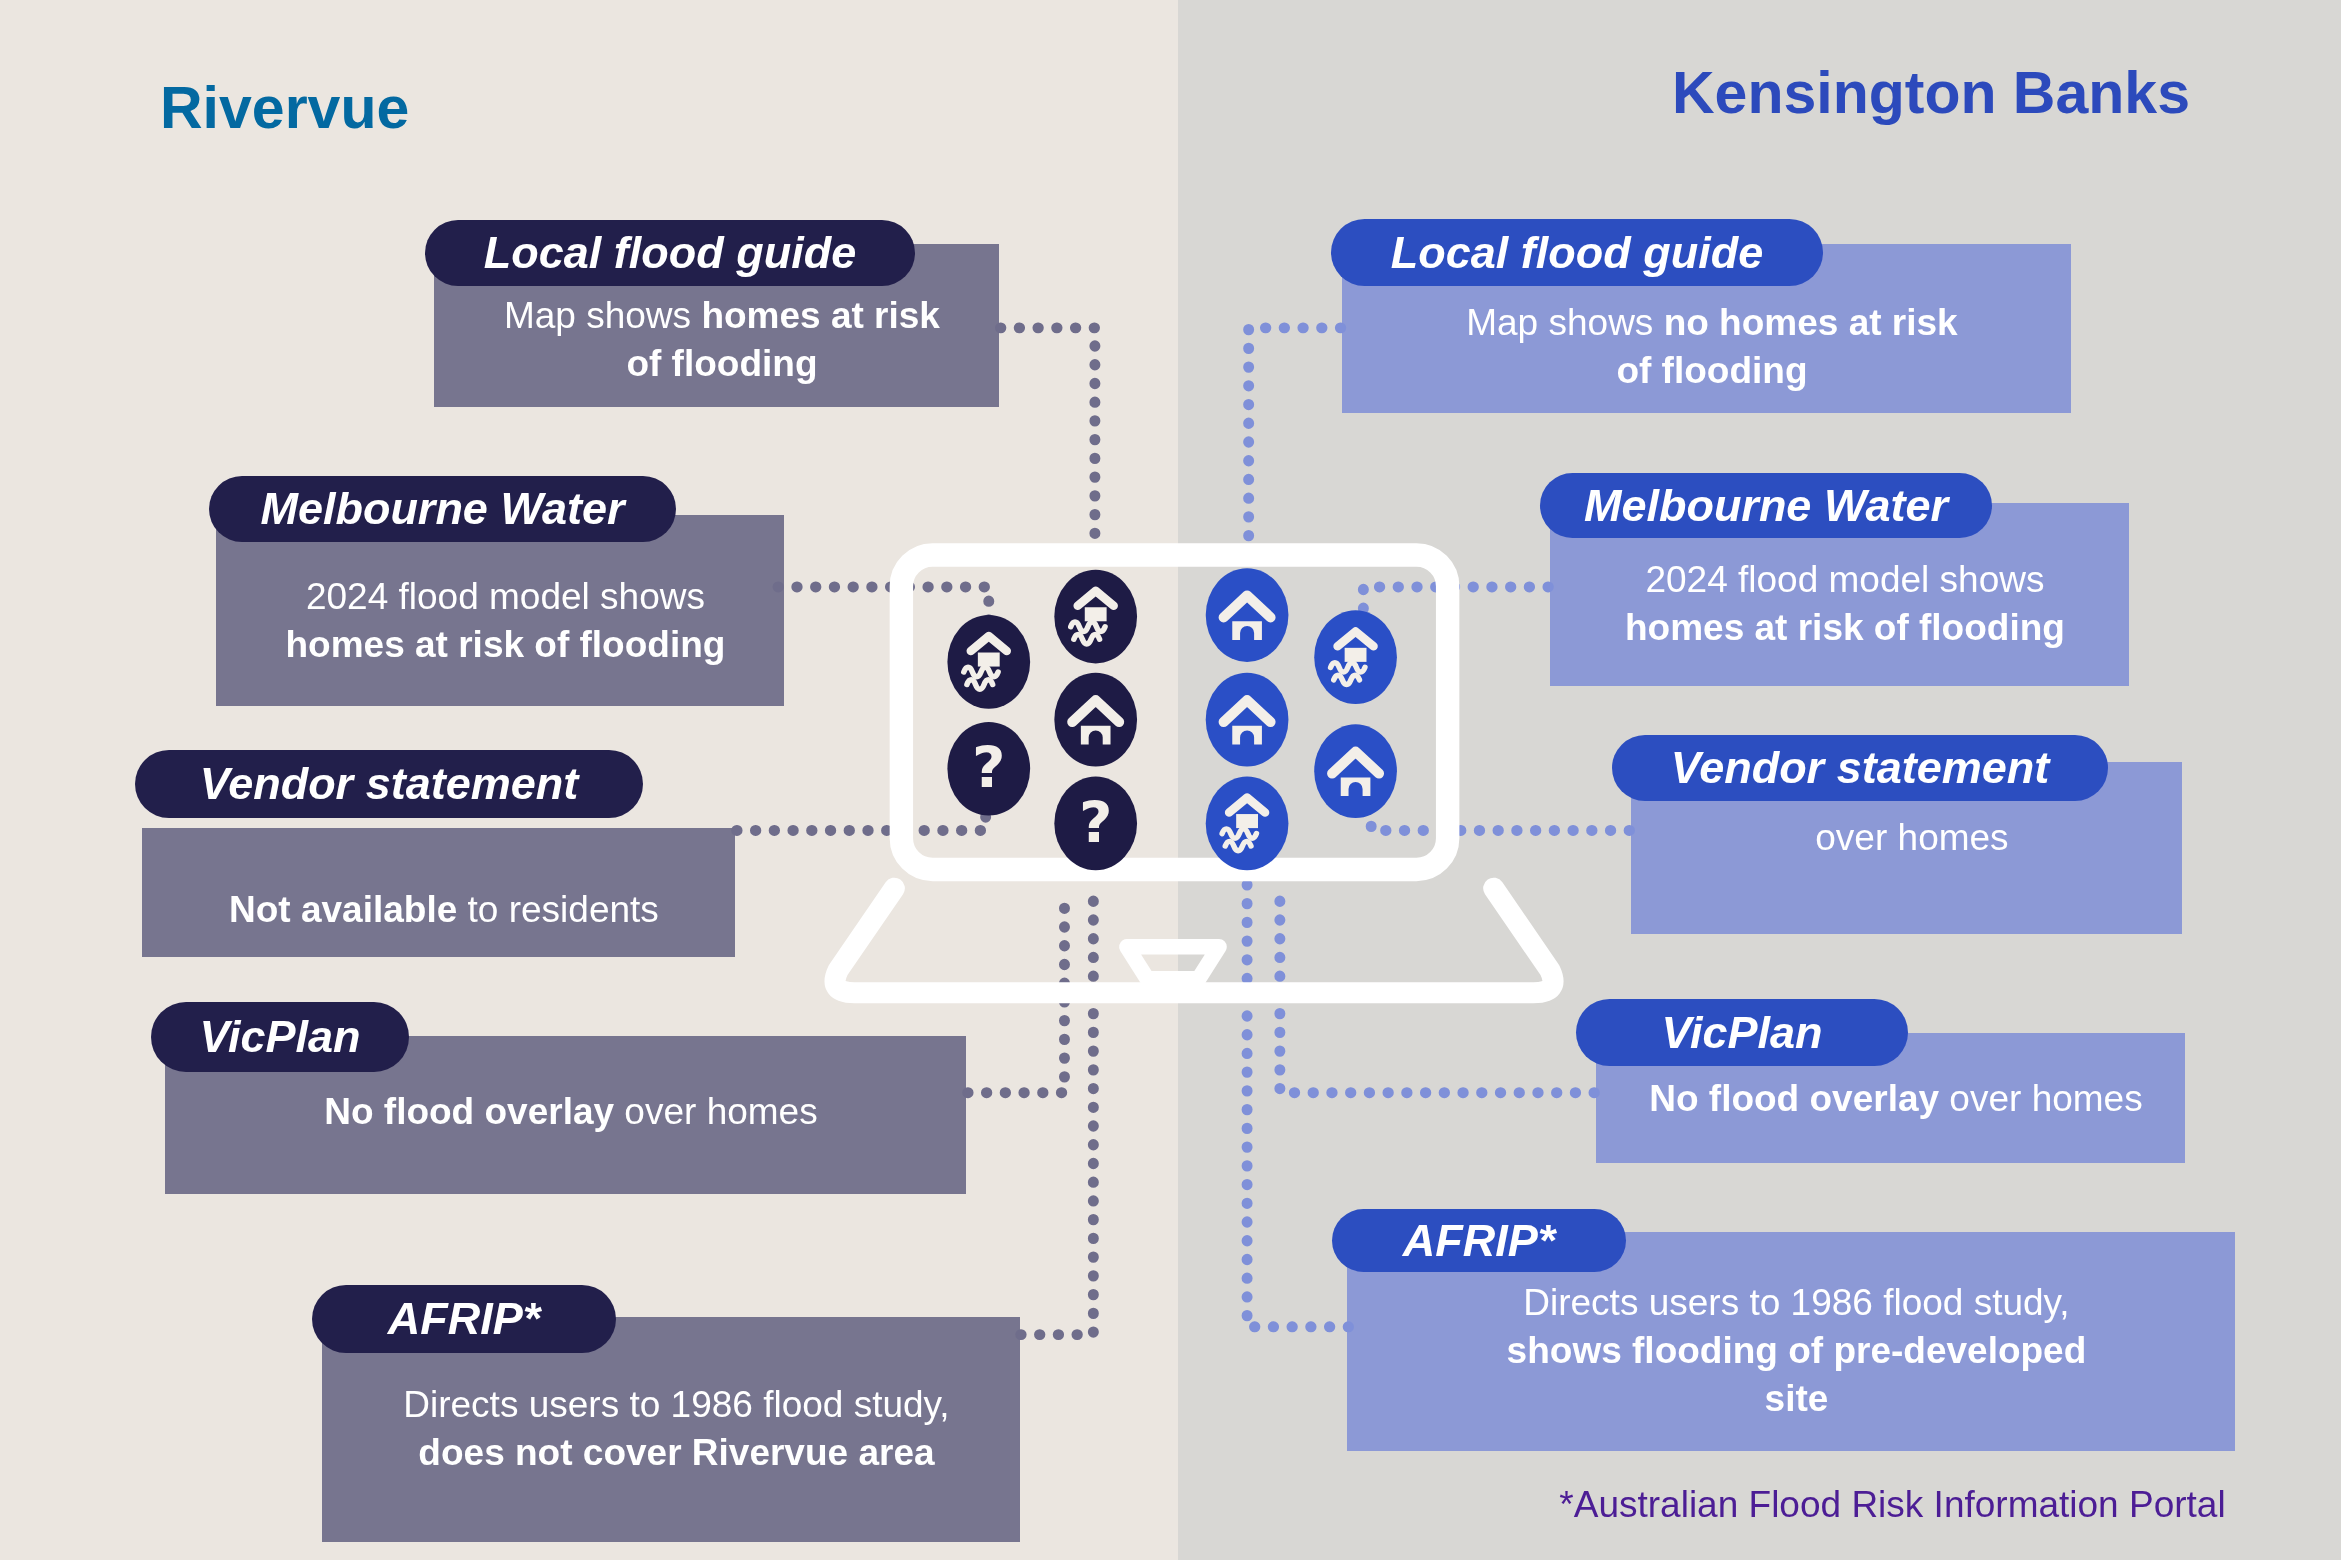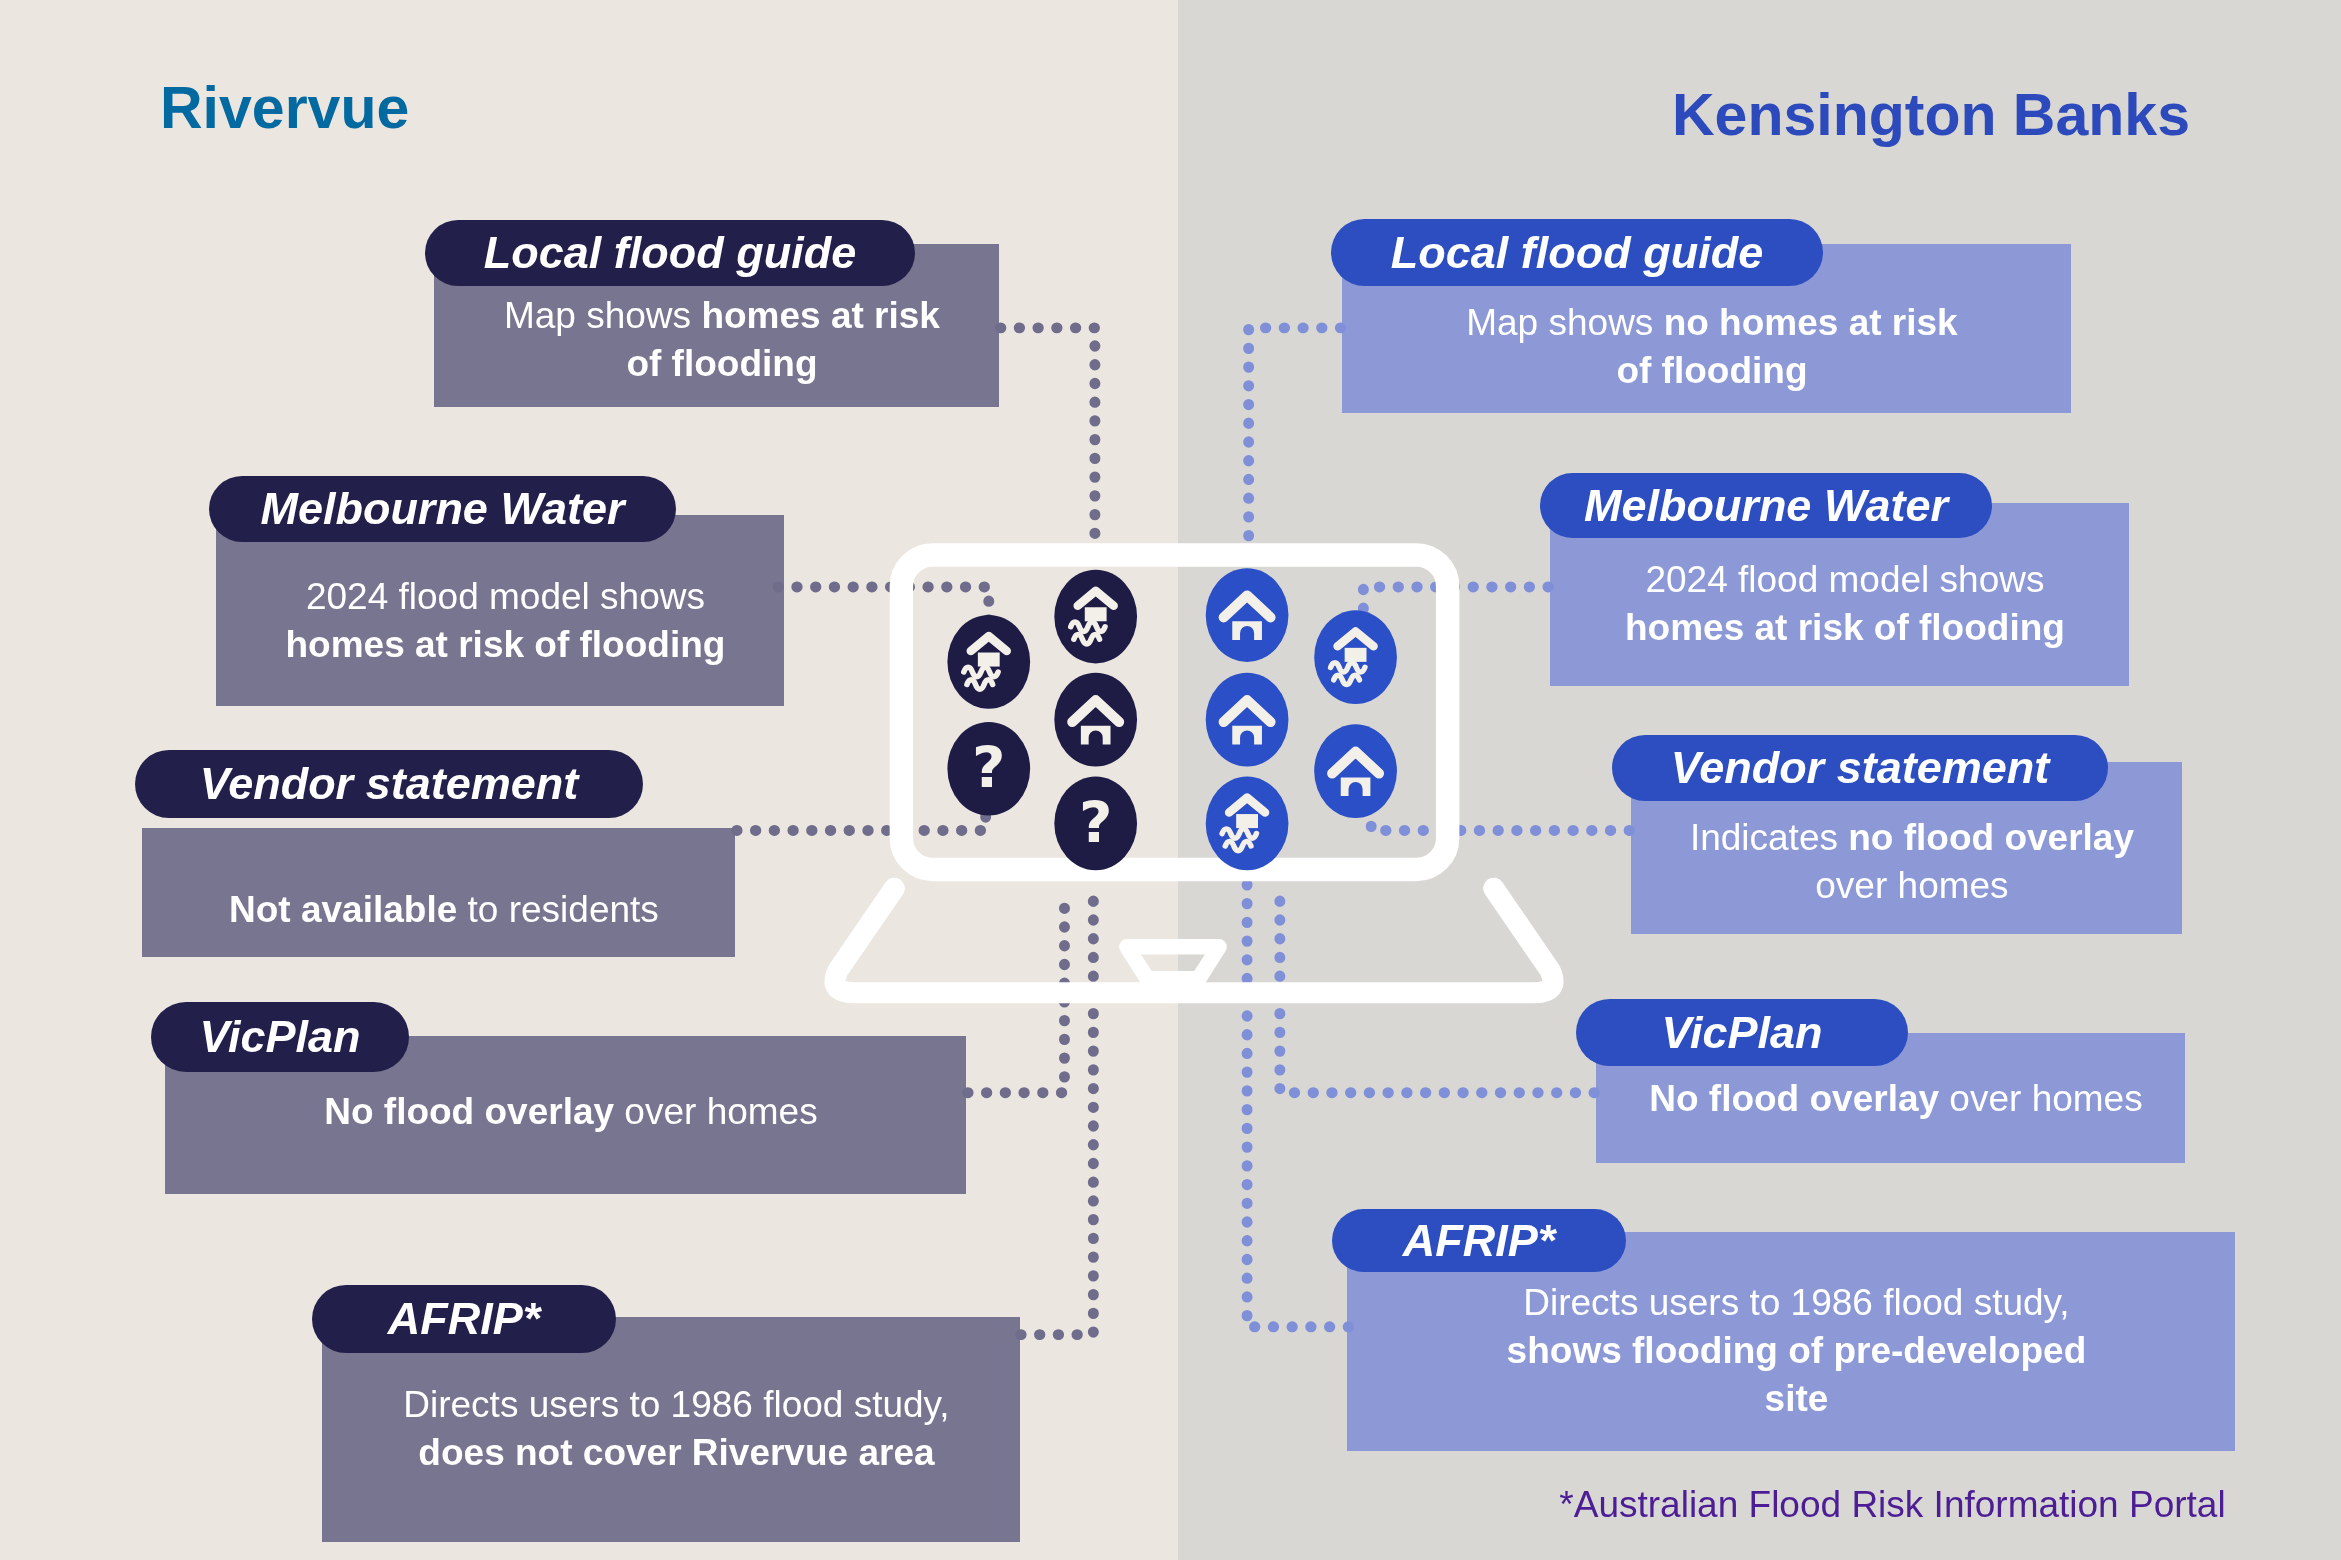--- a/index.html
+++ b/index.html
@@ -6,21 +6,21 @@
   #stage{
     position:relative;width:2342px;height:1561px;overflow:hidden;
     font-family:"Liberation Sans", sans-serif;
   }
   .bg-half{position:absolute;top:0;height:1561px;}
   #bg-left{left:0;width:1178px;background:#ebe6e0;}
   #bg-right{left:1178px;width:1164px;background:#d8d7d4;}
 
   .big-title{position:absolute;font-size:59px;font-weight:700;line-height:66px;white-space:nowrap;}
   #title-left{left:160px;top:75px;color:#0369a1;}
-  #title-right{left:1672px;top:82px;color:#2c4abc;}
+  #title-right{left:1672px;top:60px;color:#2c4abc;}
 
   .pill{
     position:absolute;border-radius:36px;color:#ffffff;
     font-size:45px;font-weight:700;display:flex;align-items:center;justify-content:center;
     white-space:nowrap;z-index:6;font-style:italic;
   }
   .pill.navy{background:#221f4b;}
   .pill.blue{background:#2c4ec0;}
 
   .cbody{
@@ -99,21 +99,20 @@
     <div class="pill blue" style="left:1540px;top:473px;width:452px;height:65px;">Melbourne Water</div>
     <div class="cbody peri" style="left:1550px;top:503px;width:579px;height:183px;padding:53px 15.6px 0 26.5px;">
       <div class="line"><span>2024 flood model shows</span><span class="b"></span><span></span></div>
       <div class="line"><span></span><span class="b">homes at risk of flooding</span><span></span></div>
     </div>
   </div>
 
   <div>
     <div class="pill blue" style="left:1612px;top:735px;width:496px;height:66px;">Vendor statement</div>
     <div class="cbody peri" style="left:1631px;top:762px;width:551px;height:172px;padding:52px 15.6px 0 26.5px;">
-      <div class="line"><span>Indicates </span><span class="b">no flood overlay</span><span></span></div>
       <div class="line"><span>over homes</span><span class="b"></span><span></span></div>
     </div>
   </div>
 
   <div>
     <div class="pill blue" style="left:1576px;top:999px;width:332px;height:67px;">VicPlan</div>
     <div class="cbody peri" style="left:1596px;top:1033px;width:589px;height:130px;padding:42px 15.6px 0 26.5px;">
       <div class="line"><span></span><span class="b">No flood overlay</span><span> over homes</span></div>
     </div>
   </div>

